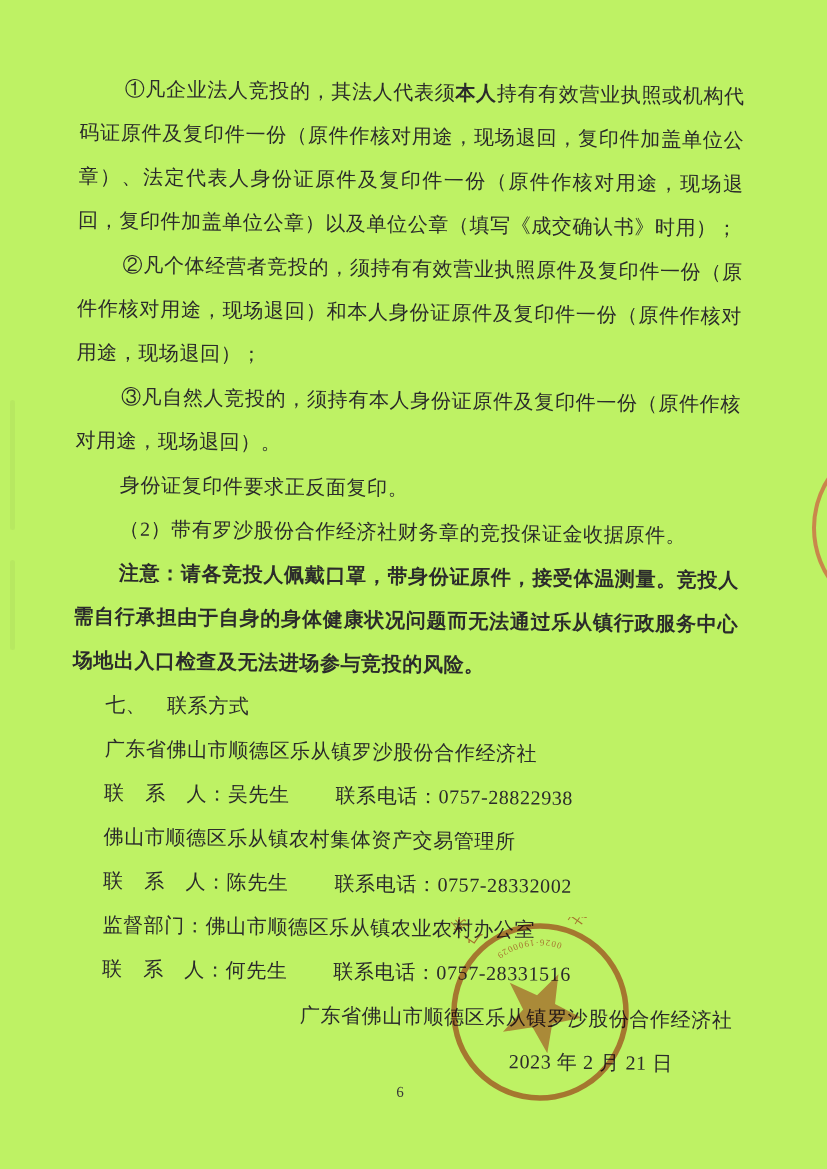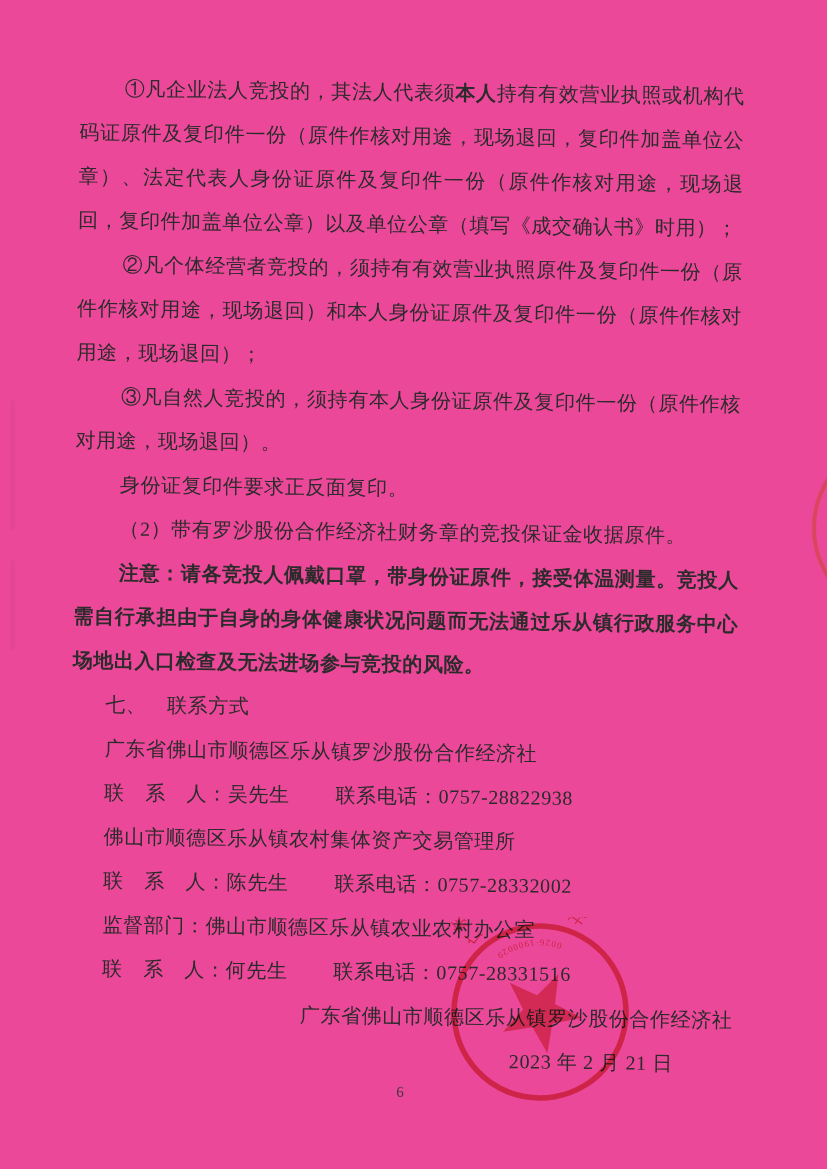--- a/index.html
+++ b/index.html
@@ -8,21 +8,21 @@
     width: 827px;
     height: 1169px;
     overflow: hidden;
     background: #ffffff;
     font-family: "Liberation Serif", "DejaVu Serif", serif;
   }
   .page {
     position: relative;
     width: 827px;
     height: 1169px;
-    background: #ec4899;
+    background: #bef264;
     color: #2b2b2b;
     overflow: hidden;
   }
   
   .scan {
     position: absolute;
     left: 0; top: 0; right: 0; bottom: 0;
     transform: rotate(0.7deg);
     transform-origin: 90px 70px;
   }

